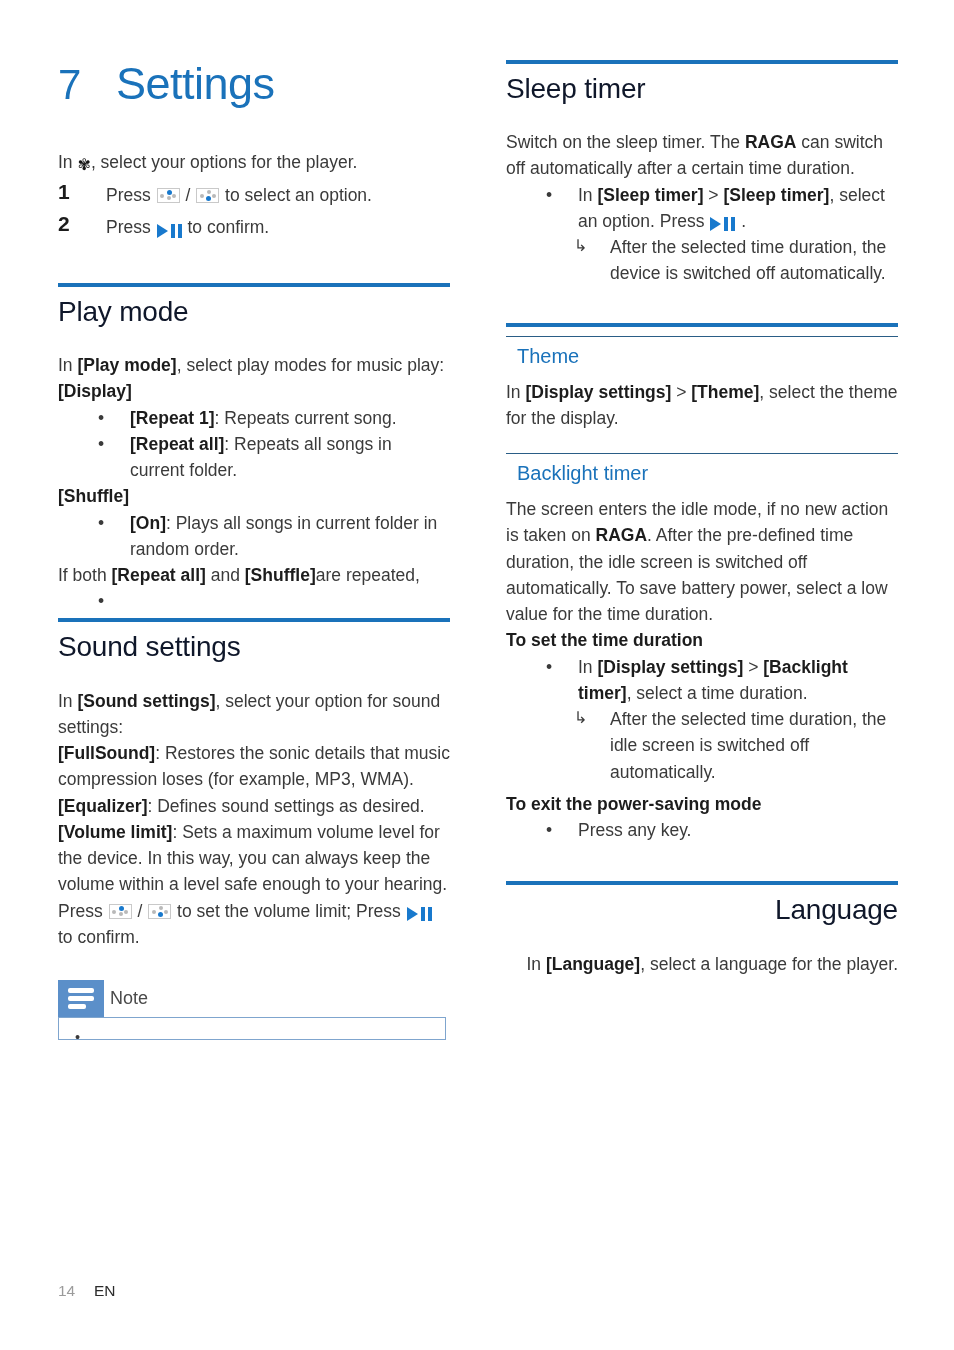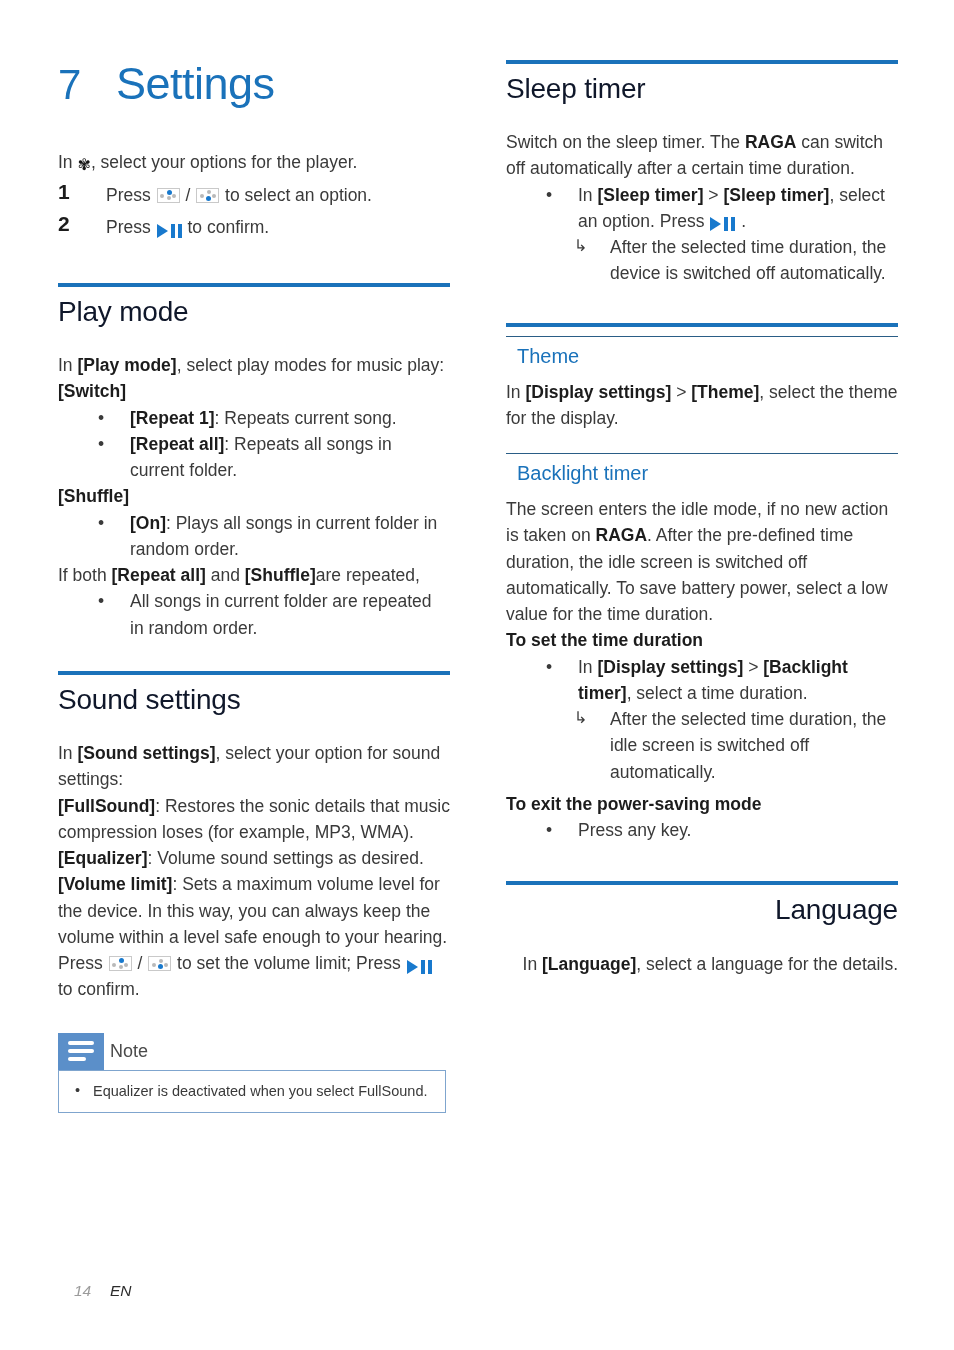--- a/index.html
+++ b/index.html
@@ -265,26 +265,25 @@
   }
   .note-body li .marker {
     position: absolute;
     left: 4px;
     top: -1px;
   }
 
   
   .footer {
     position: absolute;
-    left: 74px;
+    left: 58px;
     bottom: 50px;
     display: flex;
     align-items: flex-start;
     font-size: 15.5px;
-    font-style: italic;
   }
   .footer .pg {
     color: #9b9b9b;
     width: 36px;
     flex: 0 0 36px;
   }
   .footer .lang {
     color: #2b2b2b;
     font-weight: 400;
   }
@@ -312,64 +311,64 @@
       <span class="step-num">2</span>
       <span class="step-text"><span>Press </span><span class="icon-playpause"><span class="tri"></span><span class="bar"></span><span class="bar"></span></span><span> to confirm.</span></span>
     </div>
 
     <div class="sec" style="margin-top:42px;">
       <div class="h1-rule"></div>
       <h2 class="h1">Play mode</h2>
 
       <p class="body"><span>In </span><b>[Play mode]</b><span>, select play modes for music play:</span></p>
 
-      <p class="lead-in">[Switch]</p>
+      <p class="lead-in">[Display]</p>
       <ul class="bl">
         <li><span class="marker">•</span><b>[Repeat 1]</b><span>: Repeats current song.</span></li>
         <li><span class="marker">•</span><b>[Repeat all]</b><span>: Repeats all songs in current folder.</span></li>
       </ul>
 
       <p class="lead-in">[Shuffle]</p>
       <ul class="bl">
         <li><span class="marker">•</span><b>[On]</b><span>: Plays all songs in current folder in random order.</span></li>
       </ul>
 
       <p class="body"><span>If both </span><b>[Repeat all]</b><span> and </span><b>[Shuffle]</b><span>are repeated,</span></p>
       <ul class="bl">
-        <li><span class="marker">•</span><span>All songs in current folder are repeated in random order.</span></li>
+        <li><span class="marker">•</span></li>
       </ul>
     </div>
 
     <div class="sec" style="margin-top:28px;">
       <div class="h1-rule"></div>
       <h2 class="h1">Sound settings</h2>
 
       <p class="body"><span>In </span><b>[Sound settings]</b><span>, select your option for sound settings:</span></p>
 
       <p class="body"><b>[FullSound]</b><span>: Restores the sonic details that music compression loses (for example, MP3, WMA).</span></p>
 
-      <p class="body"><b>[Equalizer]</b><span>: Volume sound settings as desired.</span></p>
+      <p class="body"><b>[Equalizer]</b><span>: Defines sound settings as desired.</span></p>
 
       <p class="body"><b>[Volume limit]</b><span>: Sets a maximum volume level for the device. In this way, you can always keep the volume within a level safe enough to your hearing.</span></p>
 
       <p class="body"><span>Press </span><span class="icon-nav"><i class="d-up on"></i><i class="d-down"></i><i class="d-left"></i><i class="d-right"></i></span><span> / </span><span class="icon-nav"><i class="d-up"></i><i class="d-down on"></i><i class="d-left"></i><i class="d-right"></i></span><span> to set the volume limit; Press </span><span class="icon-playpause"><span class="tri"></span><span class="bar"></span><span class="bar"></span></span><span> to confirm.</span></p>
     </div>
 
     <div class="note">
       <div class="note-head">
         <div class="note-icon">
             <span></span>
             <span></span>
             <span></span>
           </div>
         <div class="note-title">Note</div>
       </div>
       <div class="note-body">
         <ul>
-          <li><span class="marker">•</span><span>Equalizer is deactivated when you select FullSound.</span></li>
+          <li><span class="marker">•</span></li>
         </ul>
       </div>
     </div>
 
   </div>
 
   <div class="col col-right">
 
     <div class="sec">
       <div class="h1-rule"></div>
@@ -407,21 +406,21 @@
         <p class="lead-in" style="margin-top:6px;">To exit the power-saving mode</p>
         <ul class="bl">
           <li><span class="marker">•</span><span>Press any key.</span></li>
         </ul>
       </div>
     </div>
 
     <div style="margin-top:38px;text-align:right;">
       <div class="h1-rule"></div>
       <h2 class="h1">Language</h2>
-      <p class="body"><span>In </span><b>[Language]</b><span>, select a language for the details.</span></p>
+      <p class="body"><span>In </span><b>[Language]</b><span>, select a language for the player.</span></p>
     </div>
 
   </div>
 
   <div class="footer">
     <span class="pg">14</span>
     <span class="lang">EN</span>
   </div>
 
 </div>

